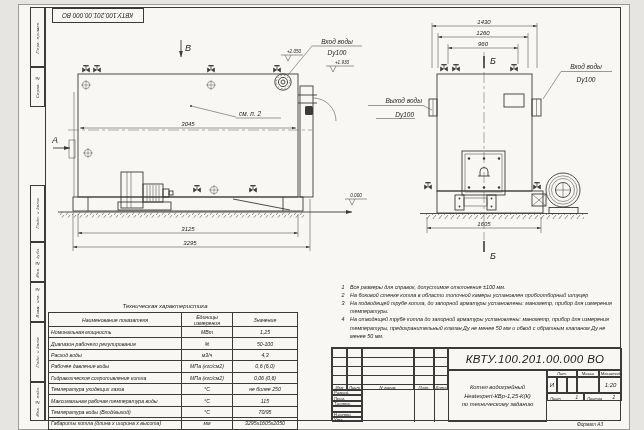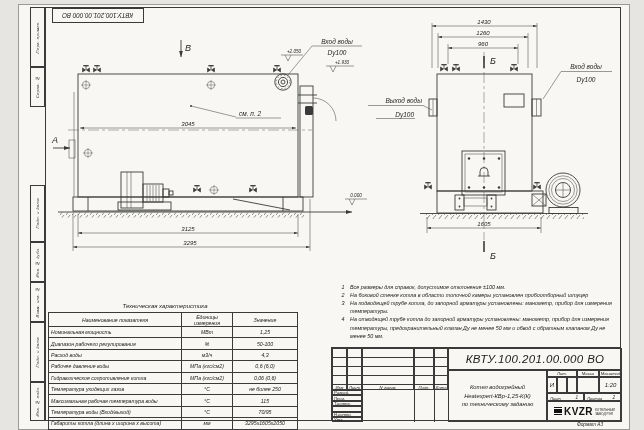--- a/index.html
+++ b/index.html
@@ -426,24 +426,16 @@
 
     <div class="cell" style="left:215px;top:45px;width:37px;height:8px">
       <span class="lbl" style="position:absolute;left:2px;top:1.6px;font-size:4.2px">Лист</span>
       <span class="lbl" style="position:absolute;right:5px;top:1.3px;font-size:4.6px">1</span>
     </div>
     <div class="cell" style="left:252px;top:45px;width:38px;height:8px">
       <span class="lbl" style="position:absolute;left:2px;top:1.6px;font-size:4.2px">Листов</span>
       <span class="lbl" style="position:absolute;right:6px;top:1.3px;font-size:4.6px">2</span>
     </div>
 
-    <div class="cell logo" style="left:215px;top:53px;width:75px;height:21px">
-      <span class="logo-mark"></span>
-      <span class="logo-txt">KVZR</span>
-      <span class="logo-sub">
-        <span style="display:block">КОТЕЛЬНЫЙ</span>
-        <span style="display:block">ЗАВОД РЭП</span>
-      </span>
-    </div>
   </div>
 
   <div class="fmt">Формат А3</div>
 </div>
 
 </body></html>

